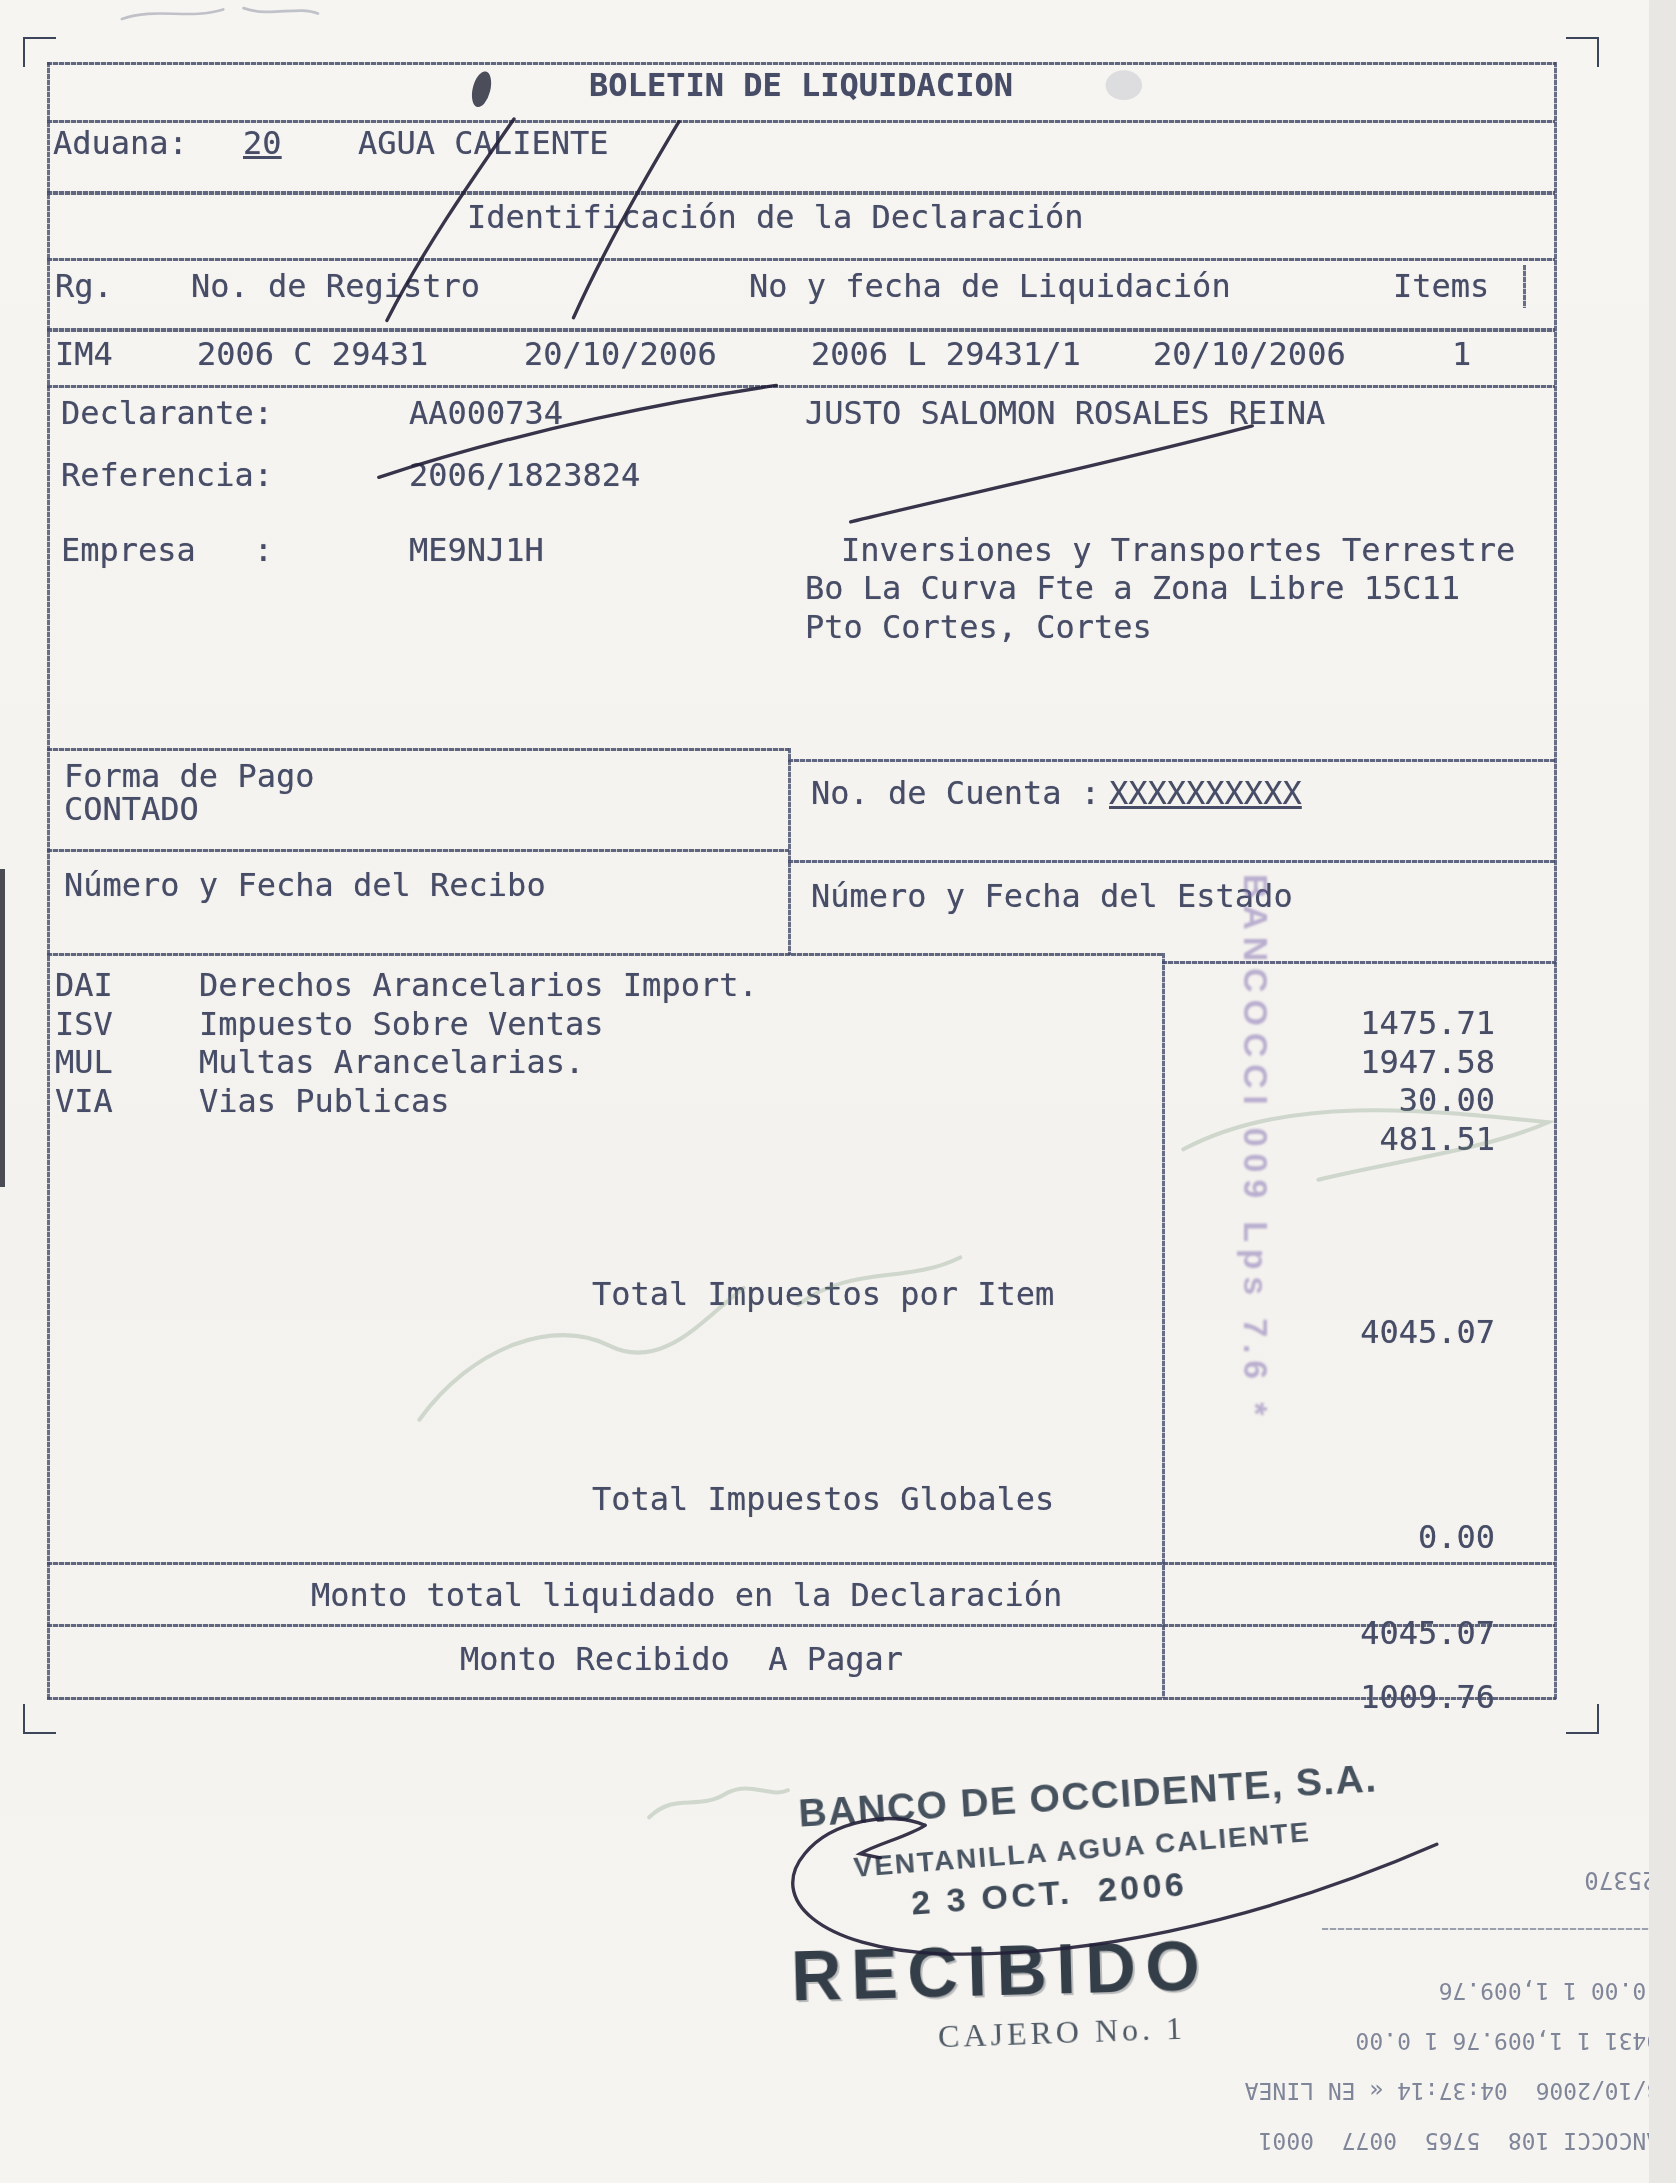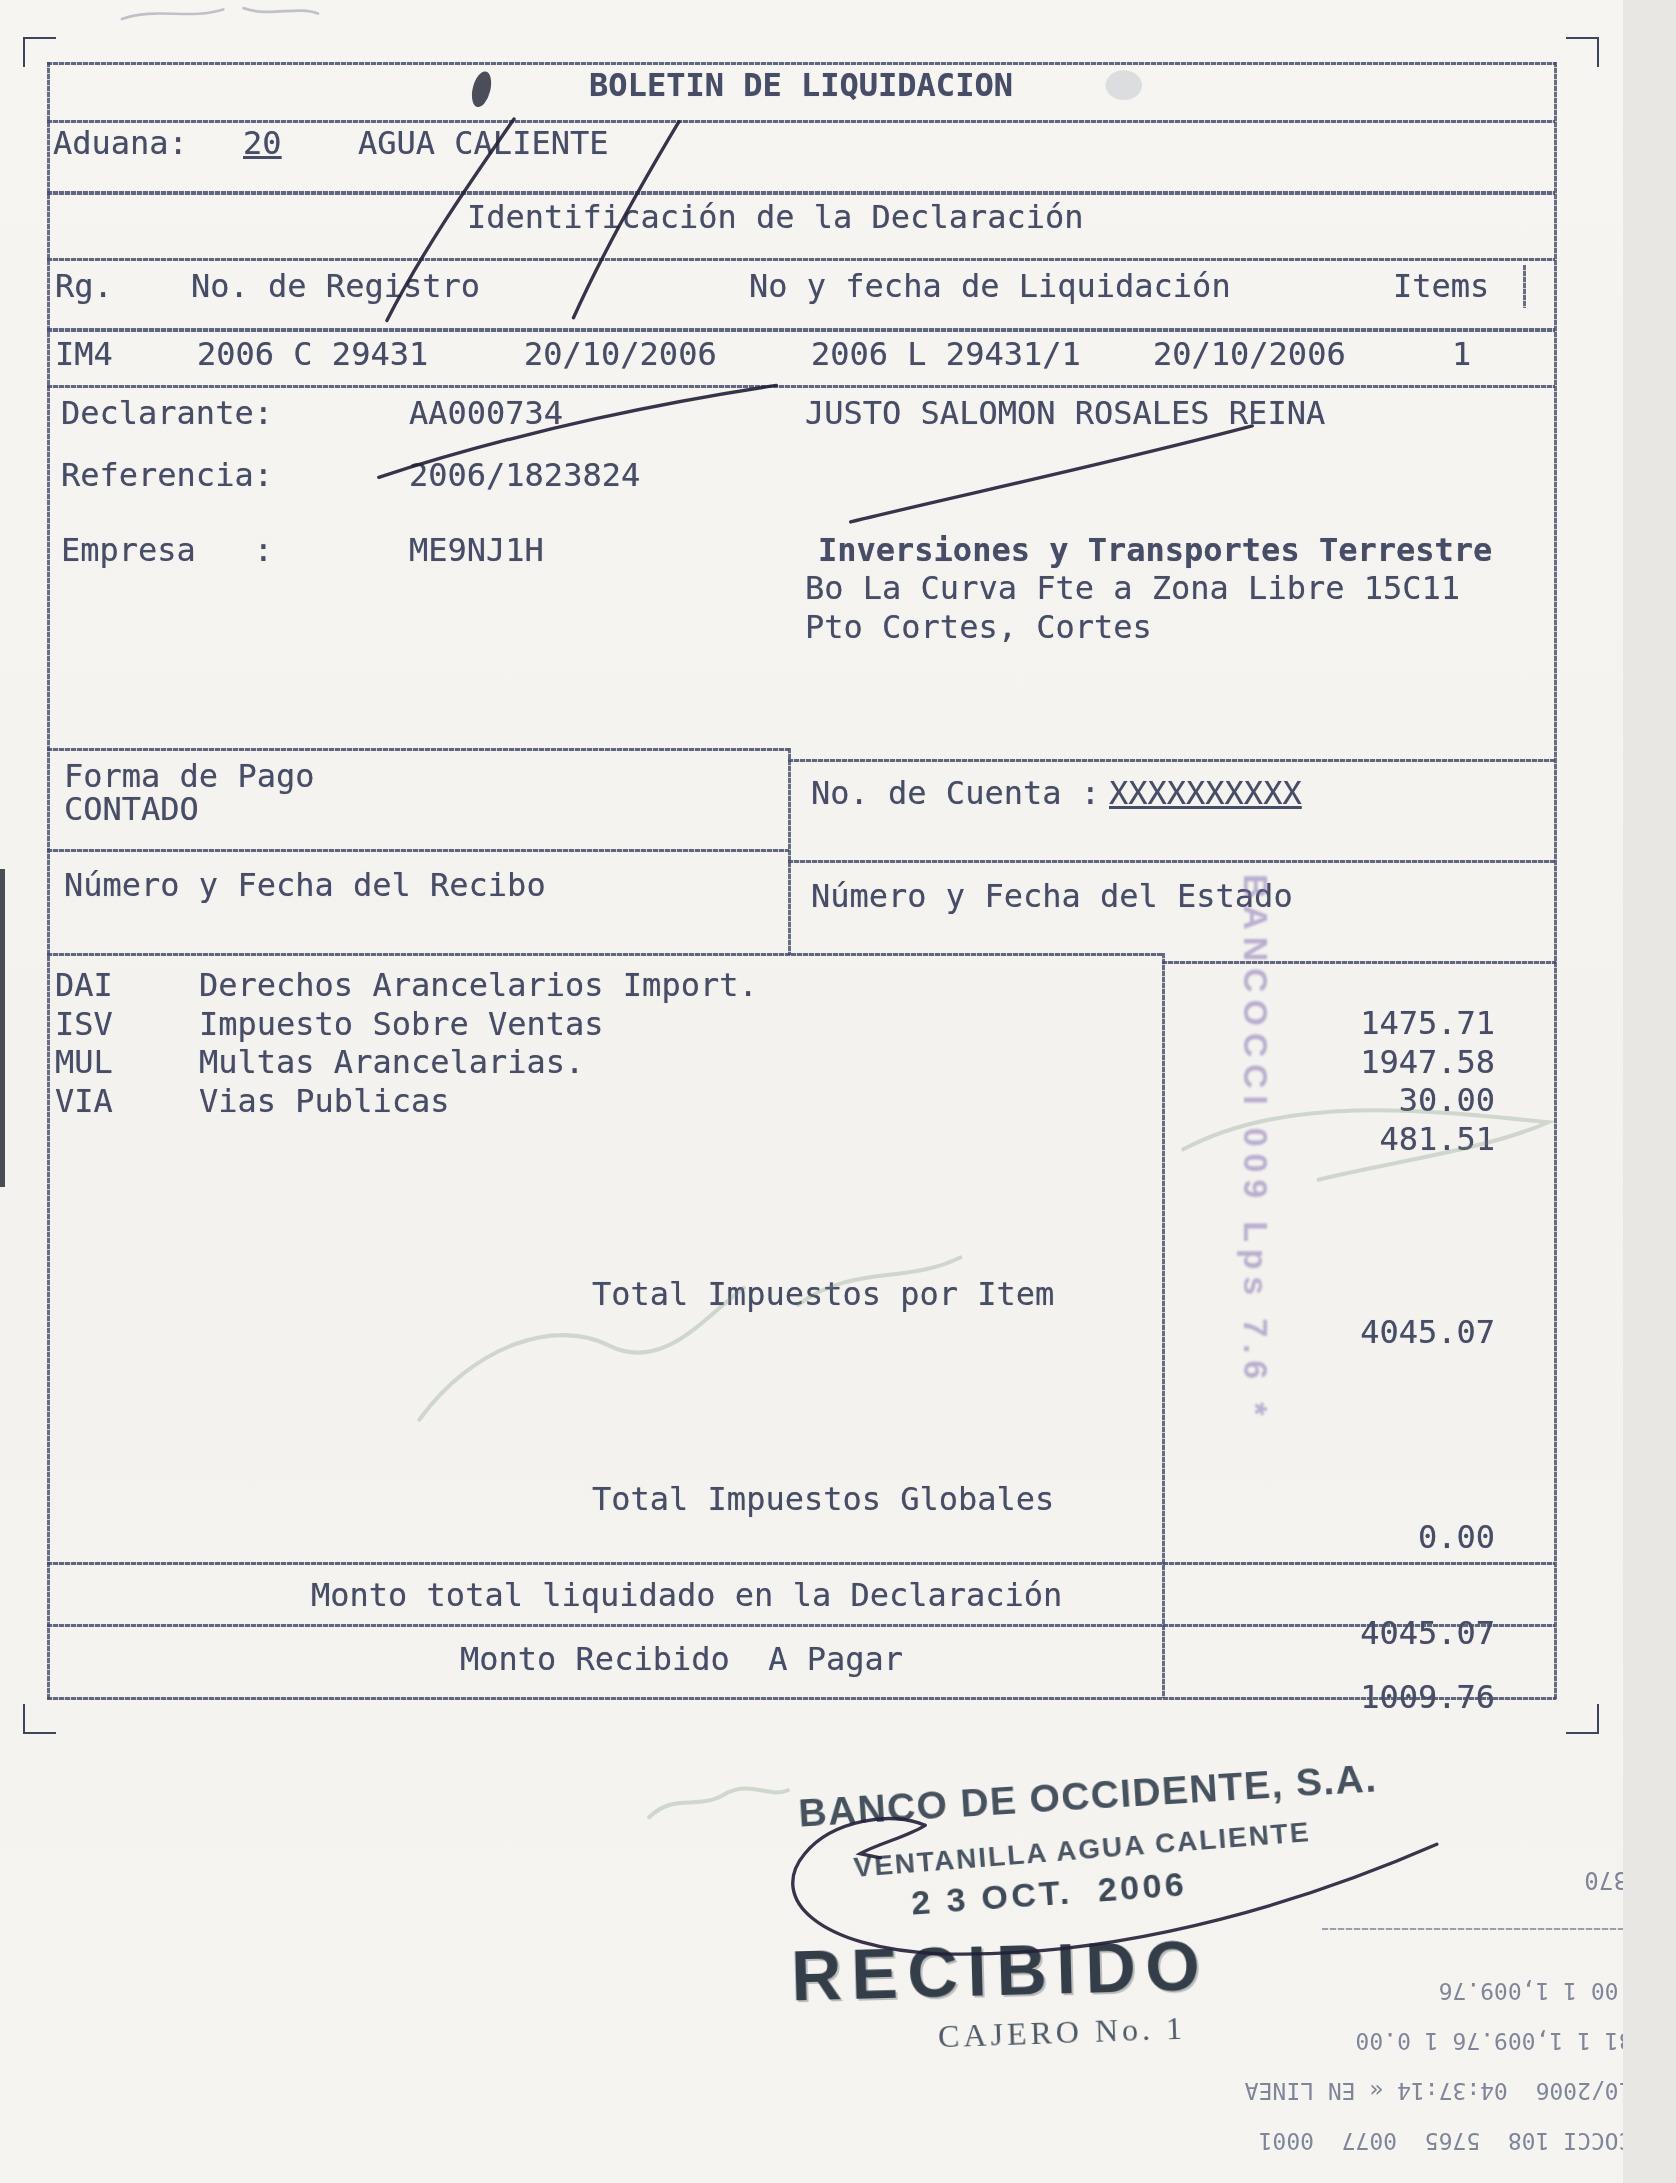--- a/index.html
+++ b/index.html
@@ -1,18 +1,18 @@
 <!DOCTYPE html>
 <html style="font-size:10.8px"><head>
 <meta charset="utf-8">
 <style>
   html,body{margin:0;padding:0;background:#e9e7e3;}
   .page{position:relative;width:1623px;height:2183px;overflow:hidden;
         background:linear-gradient(180deg,#f7f5f2 0%,#f4f2ee 55%,#f6f4f0 100%);
-        font-family:"DejaVu Sans Mono",monospace;}
+        font-family:"DejaVu Sans Mono",monospace;padding-left:26px;}
   .t{position:absolute;white-space:pre;font:32px/1.12 "DejaVu Sans Mono",monospace;
      color:#474d66;text-shadow:0 0 0.7px rgba(71,77,102,.55);}
   .b{font-weight:bold;}
   .ctr{left:47px;width:1508px;text-align:center;}
   .amt{left:1183px;width:312px;text-align:right;margin-top:38px;}
   .hl{position:absolute;height:3.4px;
       background:repeating-linear-gradient(90deg,rgba(64,72,104,.82) 0 4.7px,rgba(64,72,104,.18) 4.7px 6px);}
   .vl{position:absolute;width:2.7px;
       background:repeating-linear-gradient(180deg,rgba(64,72,104,.78) 0 4.7px,rgba(64,72,104,.22) 4.7px 6px);}
   .corner{position:absolute;width:31px;height:28px;}
@@ -81,21 +81,21 @@
   <div class="t" style="left:1153px;top:337px;">20/10/2006</div>
   <div class="t" style="left:1452px;top:337px;">1</div>
 
   <div class="t" style="left:61px;top:396px;">Declarante:</div>
   <div class="t" style="left:409px;top:396px;">AA000734</div>
   <div class="t" style="left:805px;top:396px;">JUSTO SALOMON ROSALES REINA</div>
   <div class="t" style="left:61px;top:458px;">Referencia:</div>
   <div class="t" style="left:409px;top:458px;">2006/1823824</div>
   <div class="t" style="left:61px;top:533px;">Empresa   :</div>
   <div class="t" style="left:409px;top:533px;">ME9NJ1H</div>
-  <div class="t" style="left:818px;top:533px;font-weight:bold;">Inversiones y Transportes Terrestre</div>
+  <div class="t" style="left:841px;top:533px;">Inversiones y Transportes Terrestre</div>
   <div class="t" style="left:805px;top:571px;">Bo La Curva Fte a Zona Libre 15C11</div>
   <div class="t" style="left:805px;top:610px;">Pto Cortes, Cortes</div>
 
   <div class="t" style="left:64px;top:759px;">Forma de Pago</div>
   <div class="t" style="left:64px;top:792px;">CONTADO</div>
   <div class="t" style="left:811px;top:776px;">No. de Cuenta :</div>
   <div class="t" style="left:1109px;top:776px;text-decoration:underline;">XXXXXXXXXX</div>
   <div class="t" style="left:811px;top:879px;">Número y Fecha del Estado</div>
   <div class="t" style="left:64px;top:868px;">Número y Fecha del Recibo</div>
 

